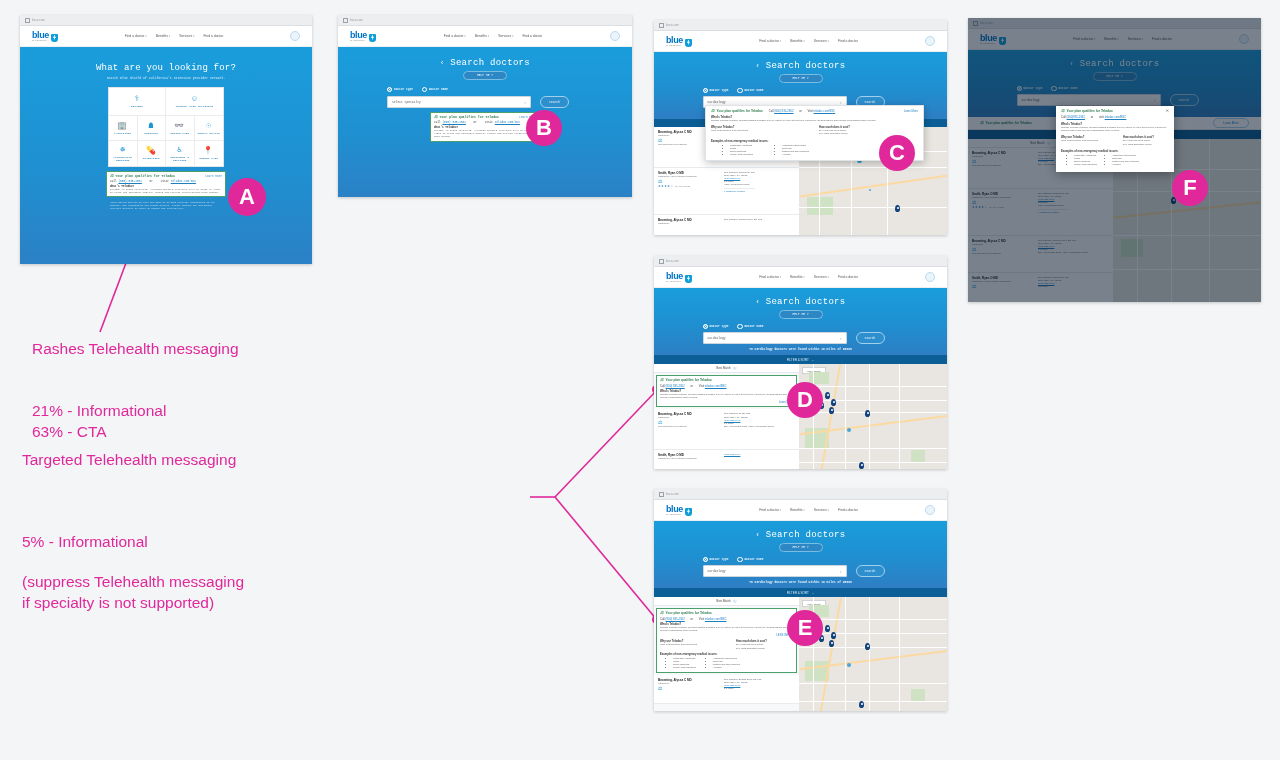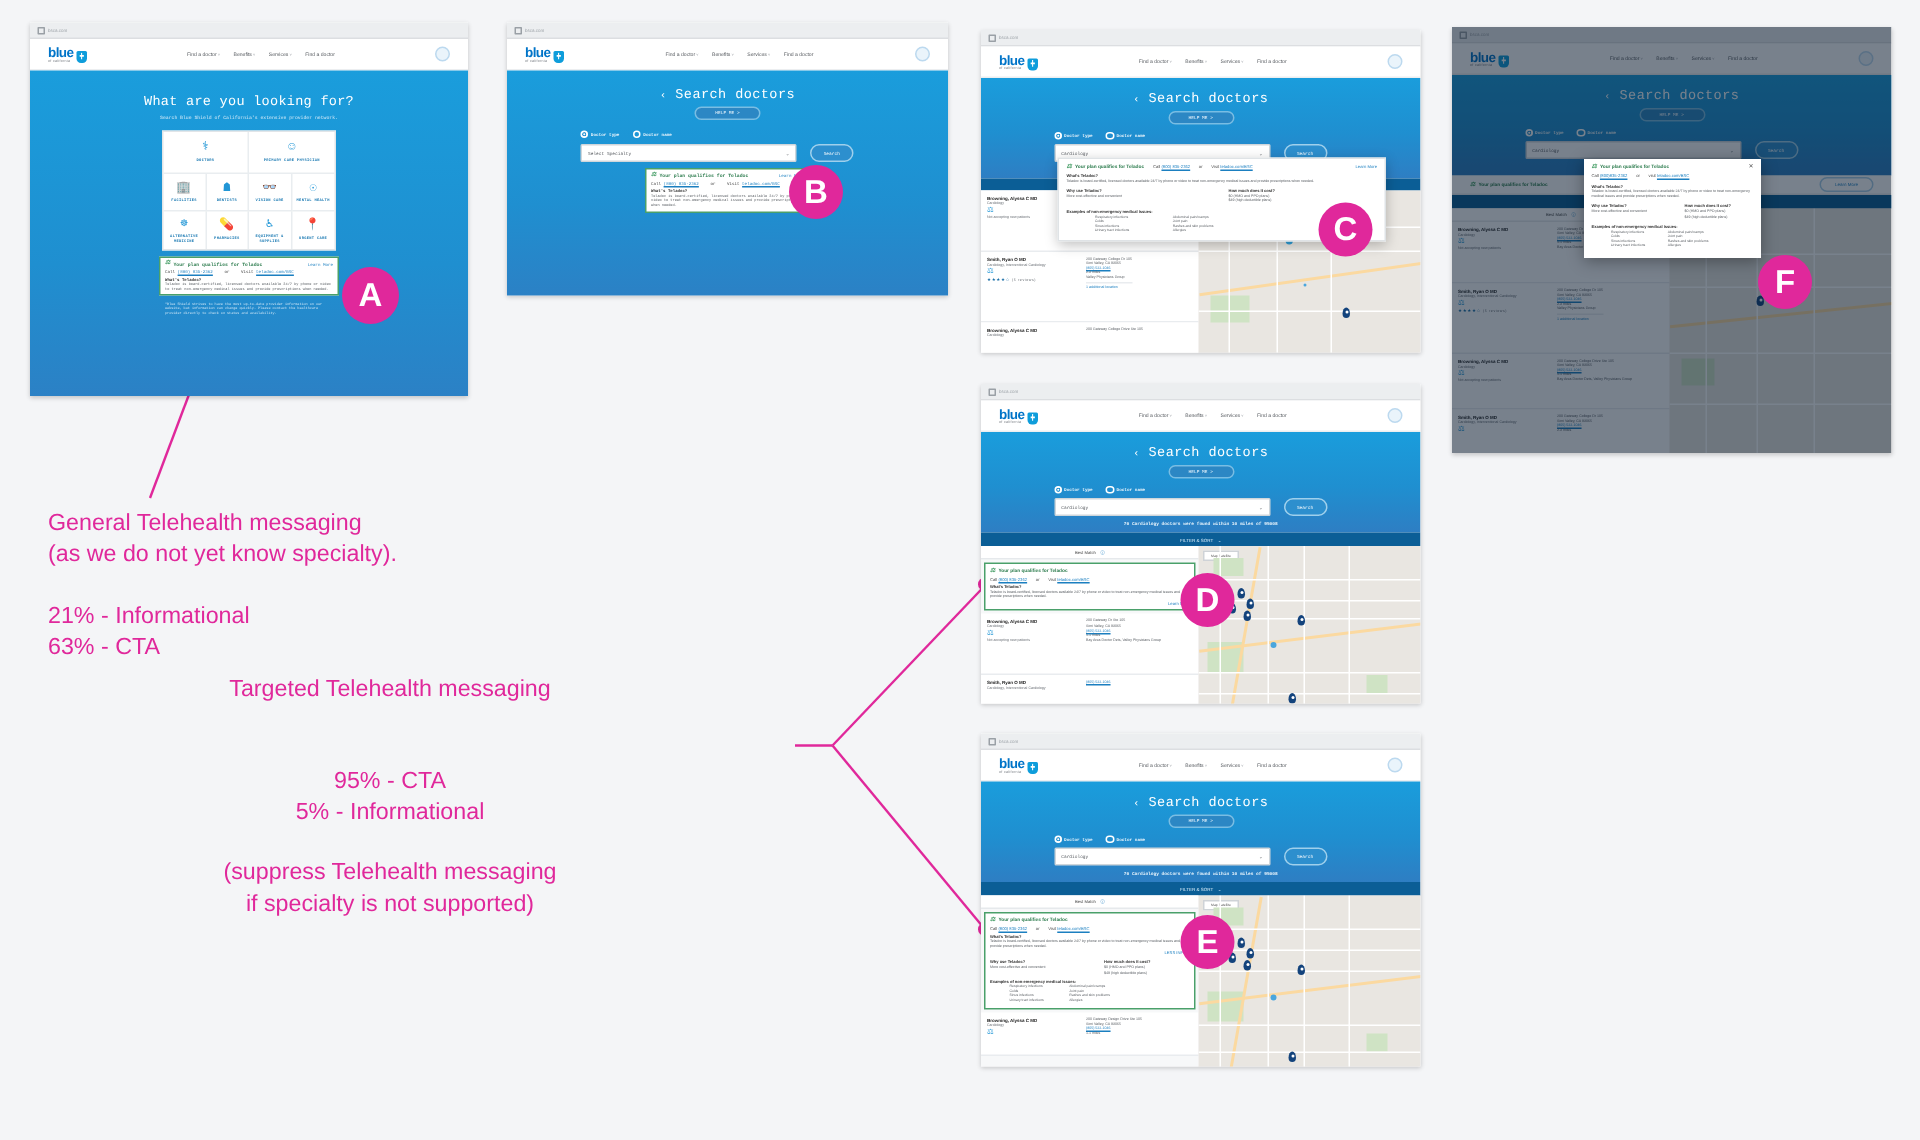--- a/index.html
+++ b/index.html
@@ -88,21 +88,21 @@
   .mapctl{position:absolute;background:#fff;border:1px solid #cfd3d7;font-size:2.3px;color:#555;display:flex;align-items:center;justify-content:center;}
 
   
   .modal{position:absolute;background:#fff;box-shadow:0 2px 10px rgba(0,0,0,.35);}
   .modal .mhead{display:flex;align-items:center;justify-content:space-between;padding:3px 5px 2px;}
   .modal .mclose{font-size:4px;color:#555;line-height:4px;}
   .dim{position:absolute;inset:0;background:rgba(10,25,45,.55);}
 
   
   .anno{position:absolute;color:#e0289b;font-size:15.5px;line-height:21px;white-space:pre;}
-  .anno.r{text-align:center;}
+  .anno.r{text-align:left;padding-left:22px;}
   .badge{position:absolute;border-radius:50%;background:#e0289b;color:#fff;display:flex;align-items:center;justify-content:center;font-size:22px;font-weight:700;}
   .dotend{position:absolute;width:9px;height:9px;border-radius:50%;background:#e0289b;}
   svg.lines{position:absolute;inset:0;width:1280px;height:760px;pointer-events:none;}
 </style>
 </head>
 <body>
 
 <div class="board">
 
   <svg class="lines">
@@ -872,24 +872,22 @@
             <li class="tele-li">Allergies</li>
           </ul>
         </div>
       </div>
     </div>
   </div>
   <div class="badge" style="left:1172px;top:170px;width:36px;height:36px;">
     <span>F</span>
   </div>
 
-  <div class="anno" style="left:32px;top:338px;">General Telehealth messaging</div>
-  <div class="anno" style="left:32px;top:359px;">(as we do not yet know specialty).</div>
+  <div class="anno" style="left:32px;top:338px;">Rashes Telehealth messaging</div>
   <div class="anno" style="left:32px;top:400px;">21% - Informational</div>
   <div class="anno" style="left:32px;top:421px;">63% - CTA</div>
 
   <div class="anno r" style="left:0;width:520px;top:449px;">Targeted Telehealth messaging</div>
-  <div class="anno r" style="left:0;width:520px;top:510px;">95% - CTA</div>
   <div class="anno r" style="left:0;width:520px;top:531px;">5% - Informational</div>
   <div class="anno r" style="left:0;width:520px;top:571px;">(suppress Telehealth messaging</div>
   <div class="anno r" style="left:0;width:520px;top:592px;">if specialty is not supported)</div>
 
 </div>
 
 </body></html>

